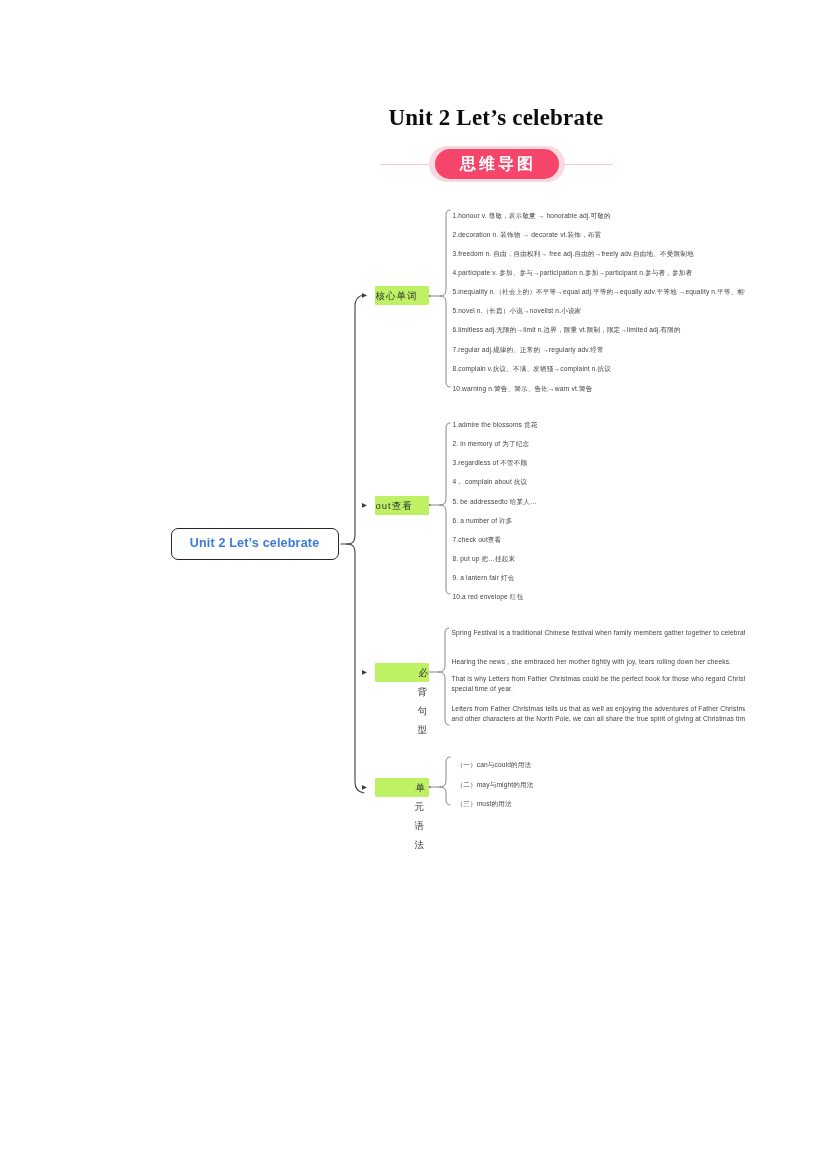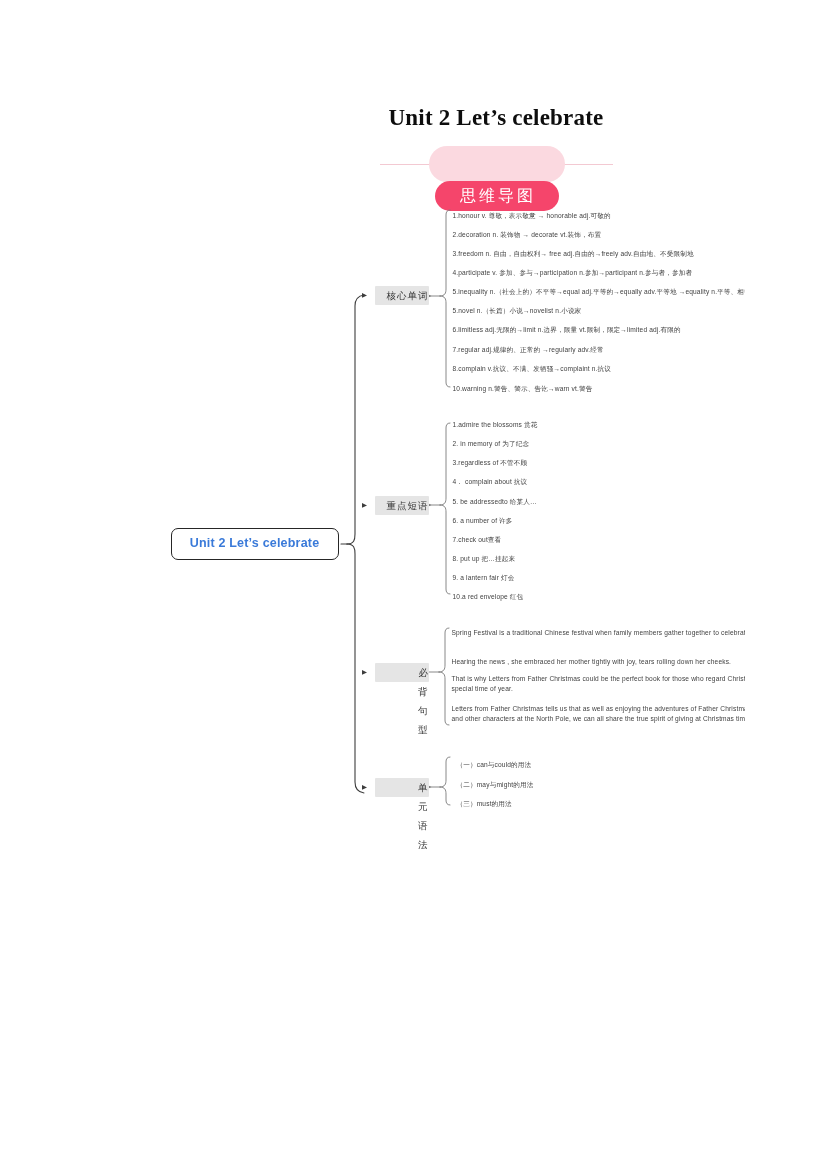--- a/index.html
+++ b/index.html
@@ -63,26 +63,25 @@
   .badge-pill {
     position: absolute;
     left: 352px;
     top: 4px;
     width: 124px;
     height: 30px;
     border-radius: 15px;
     background: #f5456b;
     color: #ffffff;
     font-size: 16px;
-    font-weight: normal;
+    font-weight: bold;
     letter-spacing: 3px;
     text-align: center;
     line-height: 30px;
     text-indent: 3px;
-    margin-top: 32px;
   }
 
   
   .map {
     position: absolute;
     left: 0;
     top: 0;
     width: 827px;
     height: 1169px;
   }
@@ -107,25 +106,25 @@
     font-weight: bold;
     text-align: center;
     line-height: 29px;
     letter-spacing: 0.2px;
   }
 
   .branch-label {
     position: absolute;
     height: 19px;
     box-sizing: border-box;
-    background: #e5e5e5;
+    background: #bef264;
     color: #333333;
     font-size: 9.5px;
     letter-spacing: 1px;
-    text-align: right;
+    text-align: left;
     line-height: 19px;
     border-radius: 1px;
     width: 54px;
     text-indent: 1px;
   }
 
   .leaf-col {
     position: absolute;
     left: 370px;
   }
@@ -204,21 +203,21 @@
       <g fill="#7a7a7a">
         <path d="M344 293.8 l4.4 2.2 -4.4 2.2 z"></path>
         <path d="M344 502.8 l4.4 2.2 -4.4 2.2 z"></path>
         <path d="M344 784.8 l4.4 2.2 -4.4 2.2 z"></path>
       </g>
     </svg>
 
     <div class="root-node">Unit 2 Let’s celebrate</div>
 
     <div class="branch-label" style="left:292px; top:286px;">核心单词</div>
-    <div class="branch-label" style="left:292px; top:496px;">重点短语</div>
+    <div class="branch-label" style="left:292px; top:496px;">out查看</div>
     <div class="branch-label" style="left:292px; top:663px;padding-left:43px;">必背句型</div>
     <div class="branch-label" style="left:292px; top:778px;padding-left:40px;">单元语法</div>
 
     <div class="leaf-col">
       <div class="leaf" style="top:211px;">1.honour v. 尊敬，表示敬意 → honorable adj.可敬的</div>
       <div class="leaf" style="top:230px;">2.decoration n. 装饰物 → decorate vt.装饰，布置</div>
       <div class="leaf" style="top:249px;">3.freedom n. 自由，自由权利→ free adj.自由的→freely adv.自由地、不受限制地</div>
       <div class="leaf" style="top:268px;">4.participate v. 参加、参与→participation n.参加→participant n.参与者，参加者</div>
       <div class="leaf" style="top:287px;">5.inequality n.（社会上的）不平等→equal adj.平等的→equally adv.平等地 →equality n.平等、相等</div>
       <div class="leaf" style="top:306px;">5.novel n.（长篇）小说→novelist n.小说家</div>

